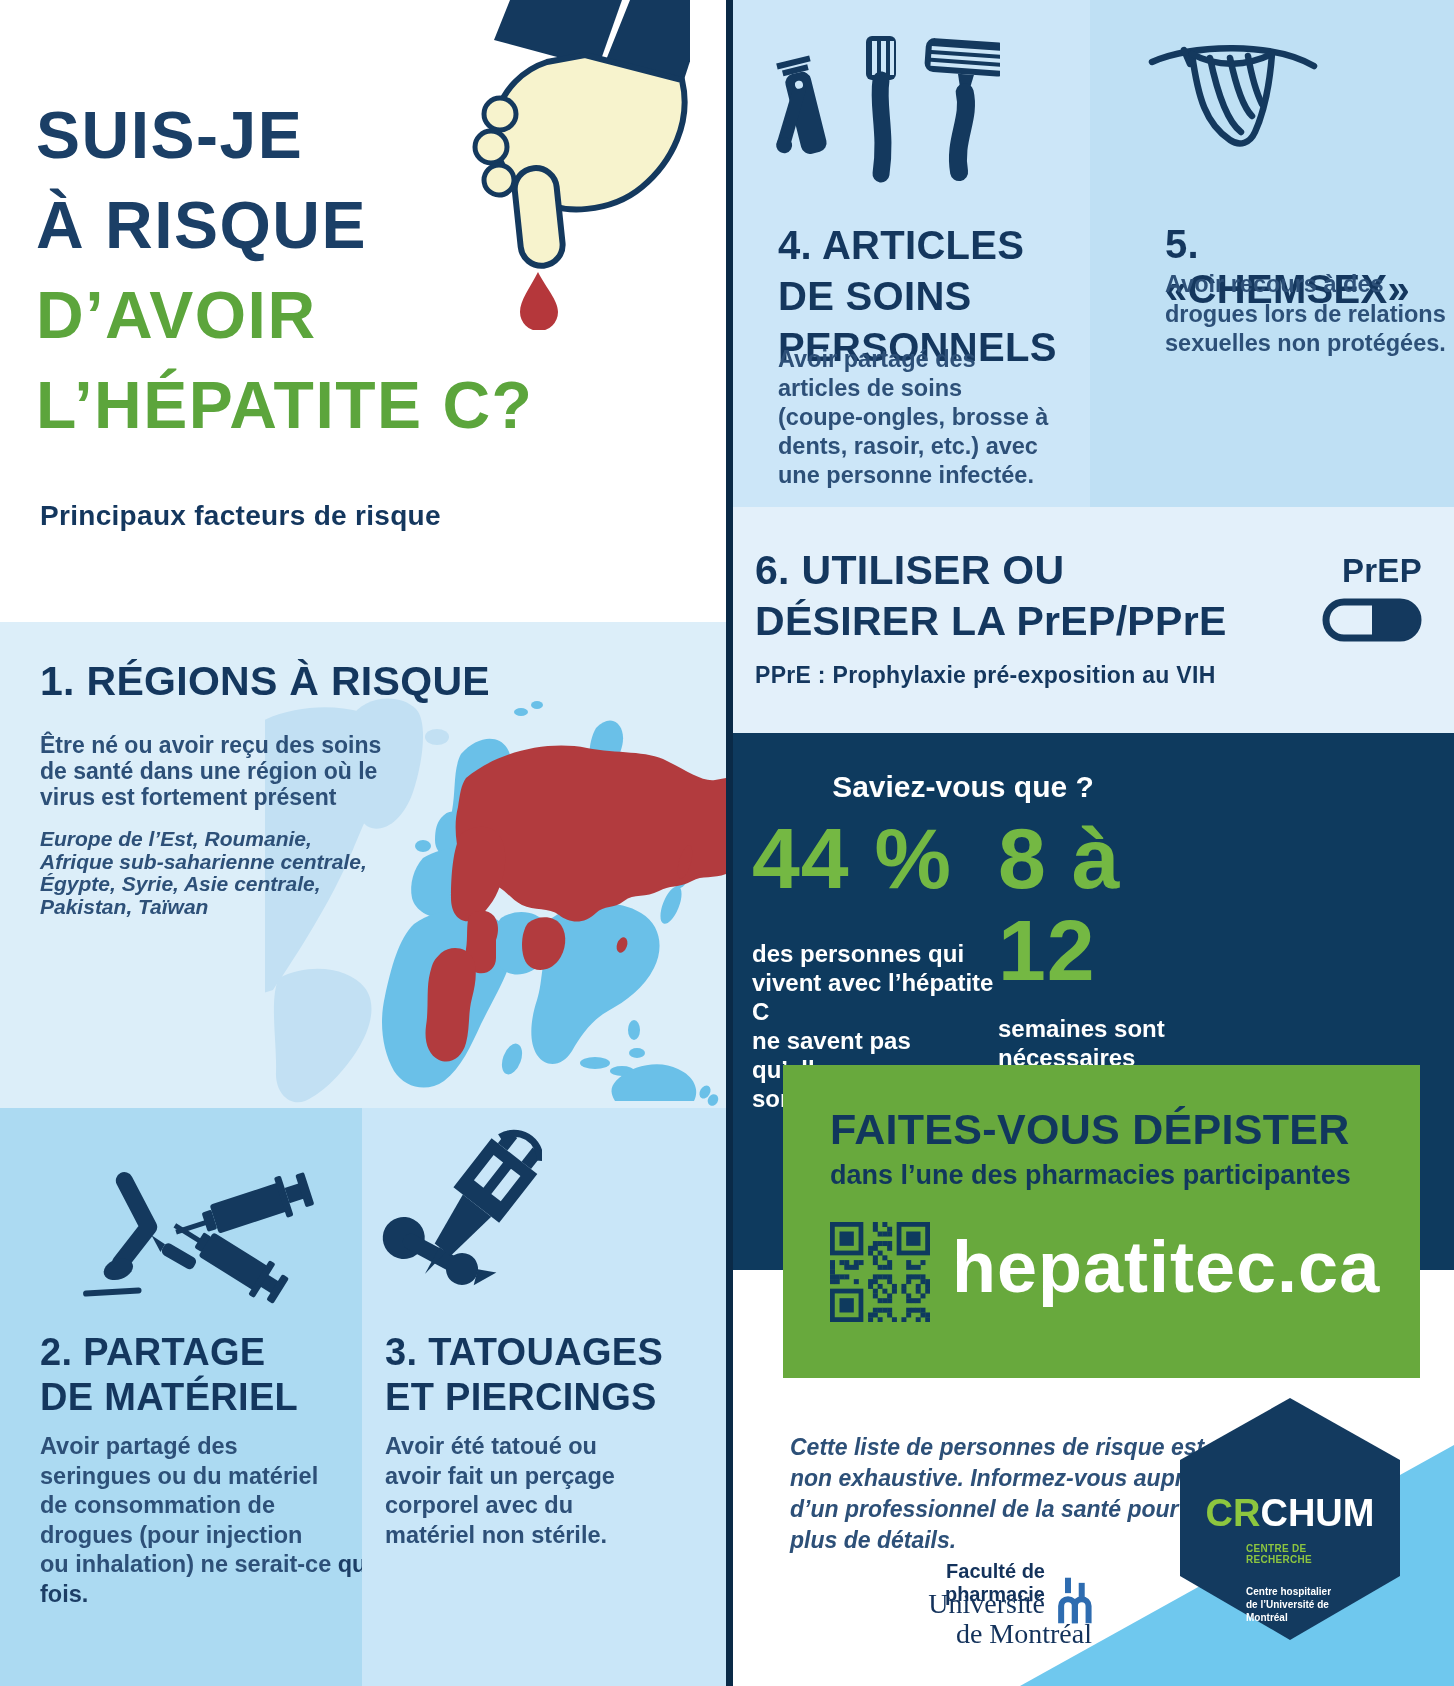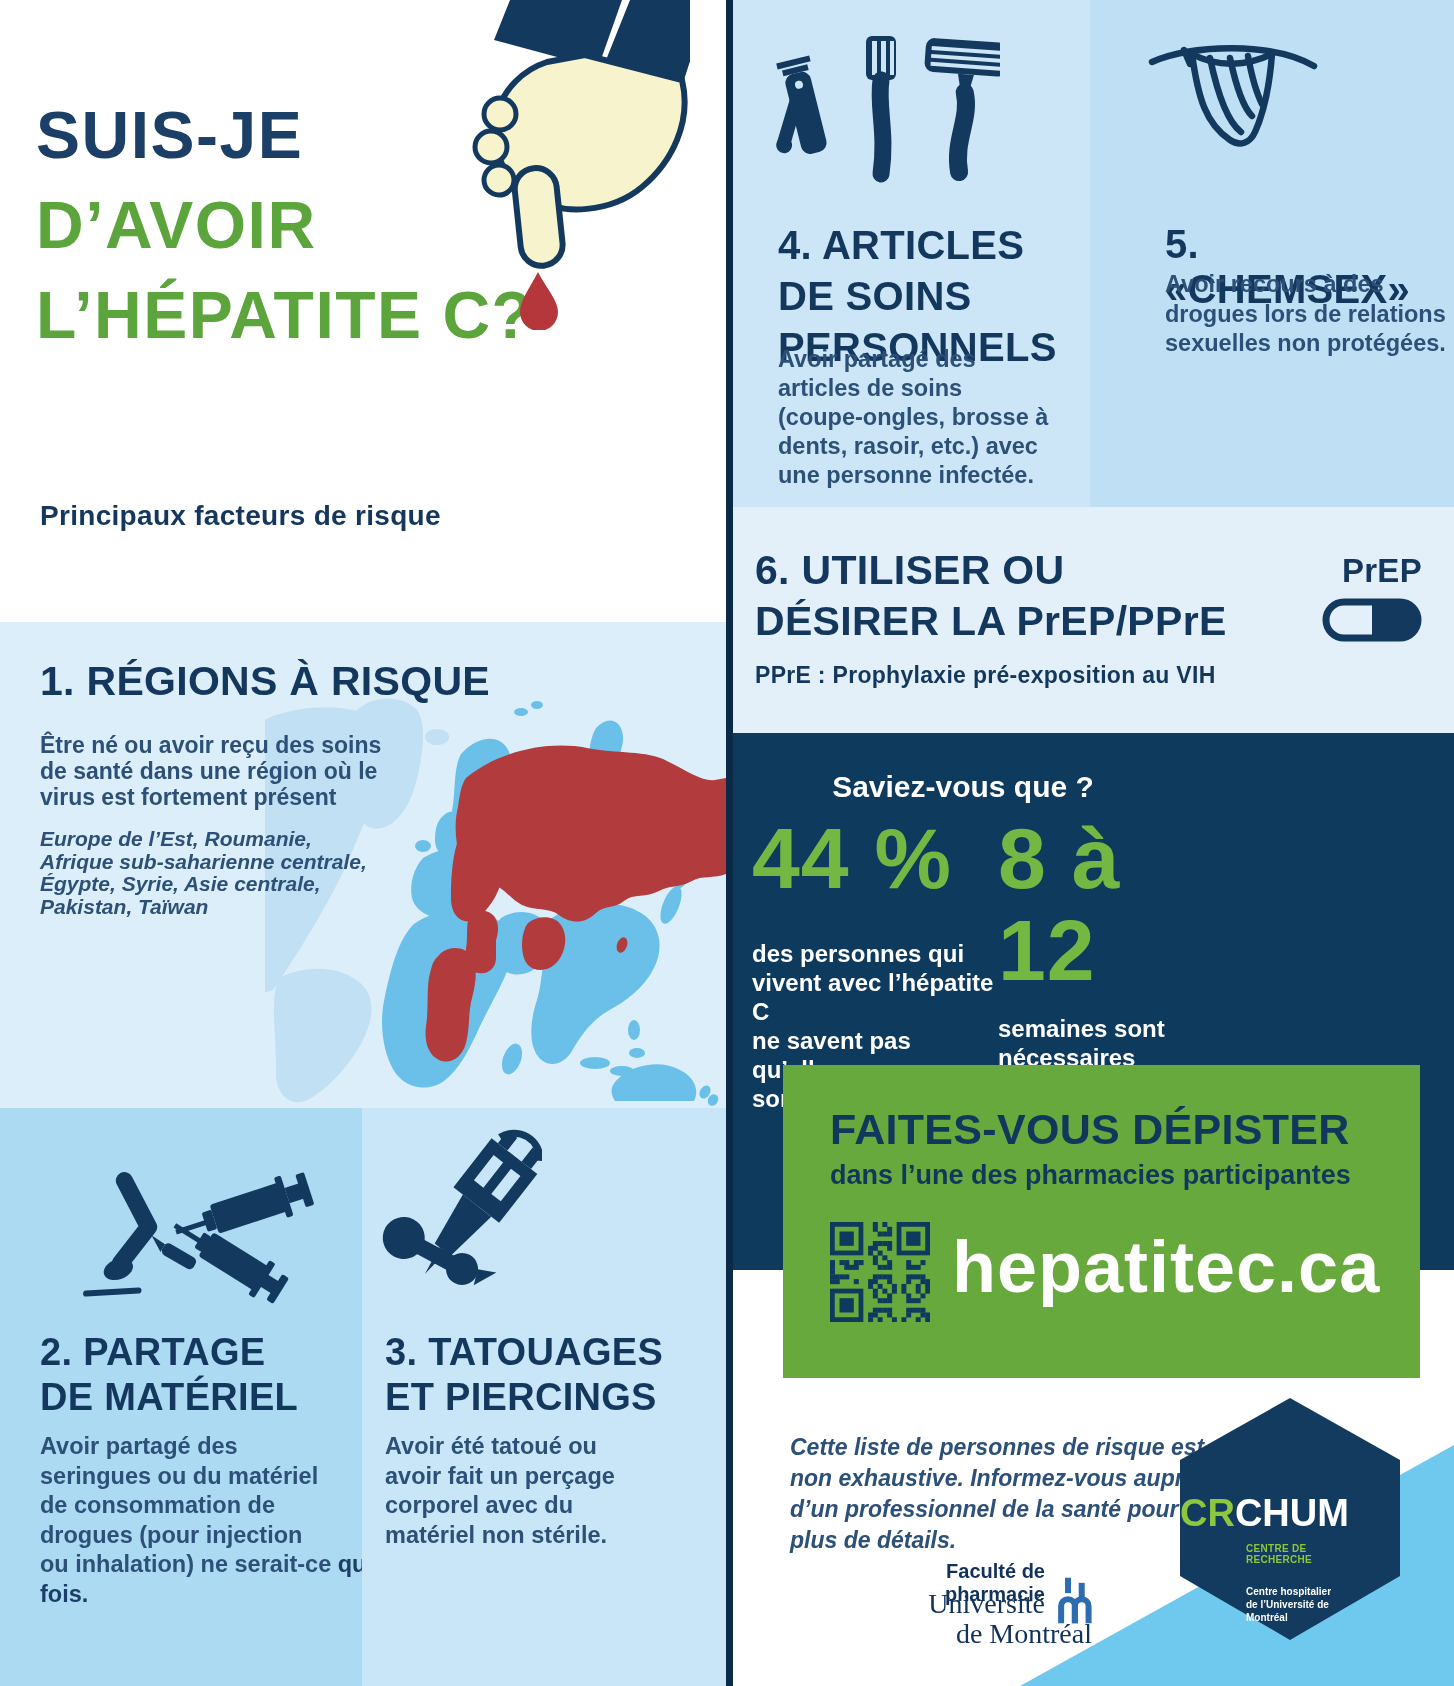--- a/index.html
+++ b/index.html
@@ -27,20 +27,21 @@
   .lb-shape{left:1020px;top:1445px;width:434px;height:241px;background:#6FC8EE;
             clip-path:polygon(100% 0,100% 100%,0 100%);z-index:1}
   .hex-svg{left:1180px;top:1398px;z-index:3}
   svg{display:block}
 </style>
 </head>
 <body>
 
 <div class="abs" style="left:36px;top:90px;width:640px">
   <div class="title-line t-navy" data-bind="header.title_line1">SUIS-JE</div>
+  <div class="title-line t-navy" data-bind="header.title_line2">À RISQUE</div>
   <div class="title-line t-green" data-bind="header.title_line3">D’AVOIR</div>
   <div class="title-line t-green" data-bind="header.title_line4">L’HÉPATITE C?</div>
 </div>
 
 <svg class="abs" style="left:370px;top:0" width="320" height="330" viewBox="0 0 320 330">
   <polygon points="140,0 252,0 228,68 124,40" fill="#14395E"></polygon>
   <polygon points="260,0 340,0 310,92 232,70" fill="#14395E"></polygon>
   <path d="M215,55 L312,80 C322,122 302,162 272,187 C242,212 192,217 162,197
            C132,178 117,142 127,112 C134,90 152,70 177,62 Z" fill="#F7F3CD" stroke="#14395E" stroke-width="6"></path>
   <circle cx="130" cy="114" r="16" fill="#F7F3CD" stroke="#14395E" stroke-width="5"></circle>
@@ -389,20 +390,20 @@
     <path d="M23,55 V35 a8,8 0 0 1 16,0 V55"></path>
     <path d="M15,2 V20"></path>
     <path d="M31,8 V26"></path>
   </g>
 </svg>
 
 <div class="abs lb-shape"></div>
 <svg class="abs hex-svg" width="220" height="242" viewBox="0 0 220 242">
   <polygon points="110,0 220,62 220,178 110,242 0,178 0,62" fill="#133A5F"></polygon>
 </svg>
-<div class="abs hexagon-text" style="left:1180px;top:1492px;width:220px;font-size:38px;font-weight:bold">
+<div class="abs hexagon-text" style="left:1180px;top:1492px;width:220px;text-align:center;font-size:38px;font-weight:bold">
   <span style="color:#8DC63F" data-bind="footer.crchum.cr">CR</span><span style="color:#fff" data-bind="footer.crchum.chum">CHUM</span>
 </div>
 <div class="abs hexagon-text" style="left:1246px;top:1543px;width:120px">
   <div style="color:#8DC63F;font-size:10px;font-weight:bold;letter-spacing:.3px" data-bind="footer.crchum.line1">CENTRE DE RECHERCHE</div>
   <div style="color:#fff;font-size:10px;font-weight:bold;margin-top:20px;line-height:13px" data-bind="footer.crchum.line2">Centre hospitalier</div>
   <div style="color:#fff;font-size:10px;font-weight:bold;line-height:13px" data-bind="footer.crchum.line3">de l’Université de Montréal</div>
 </div>
 
 </body></html>

